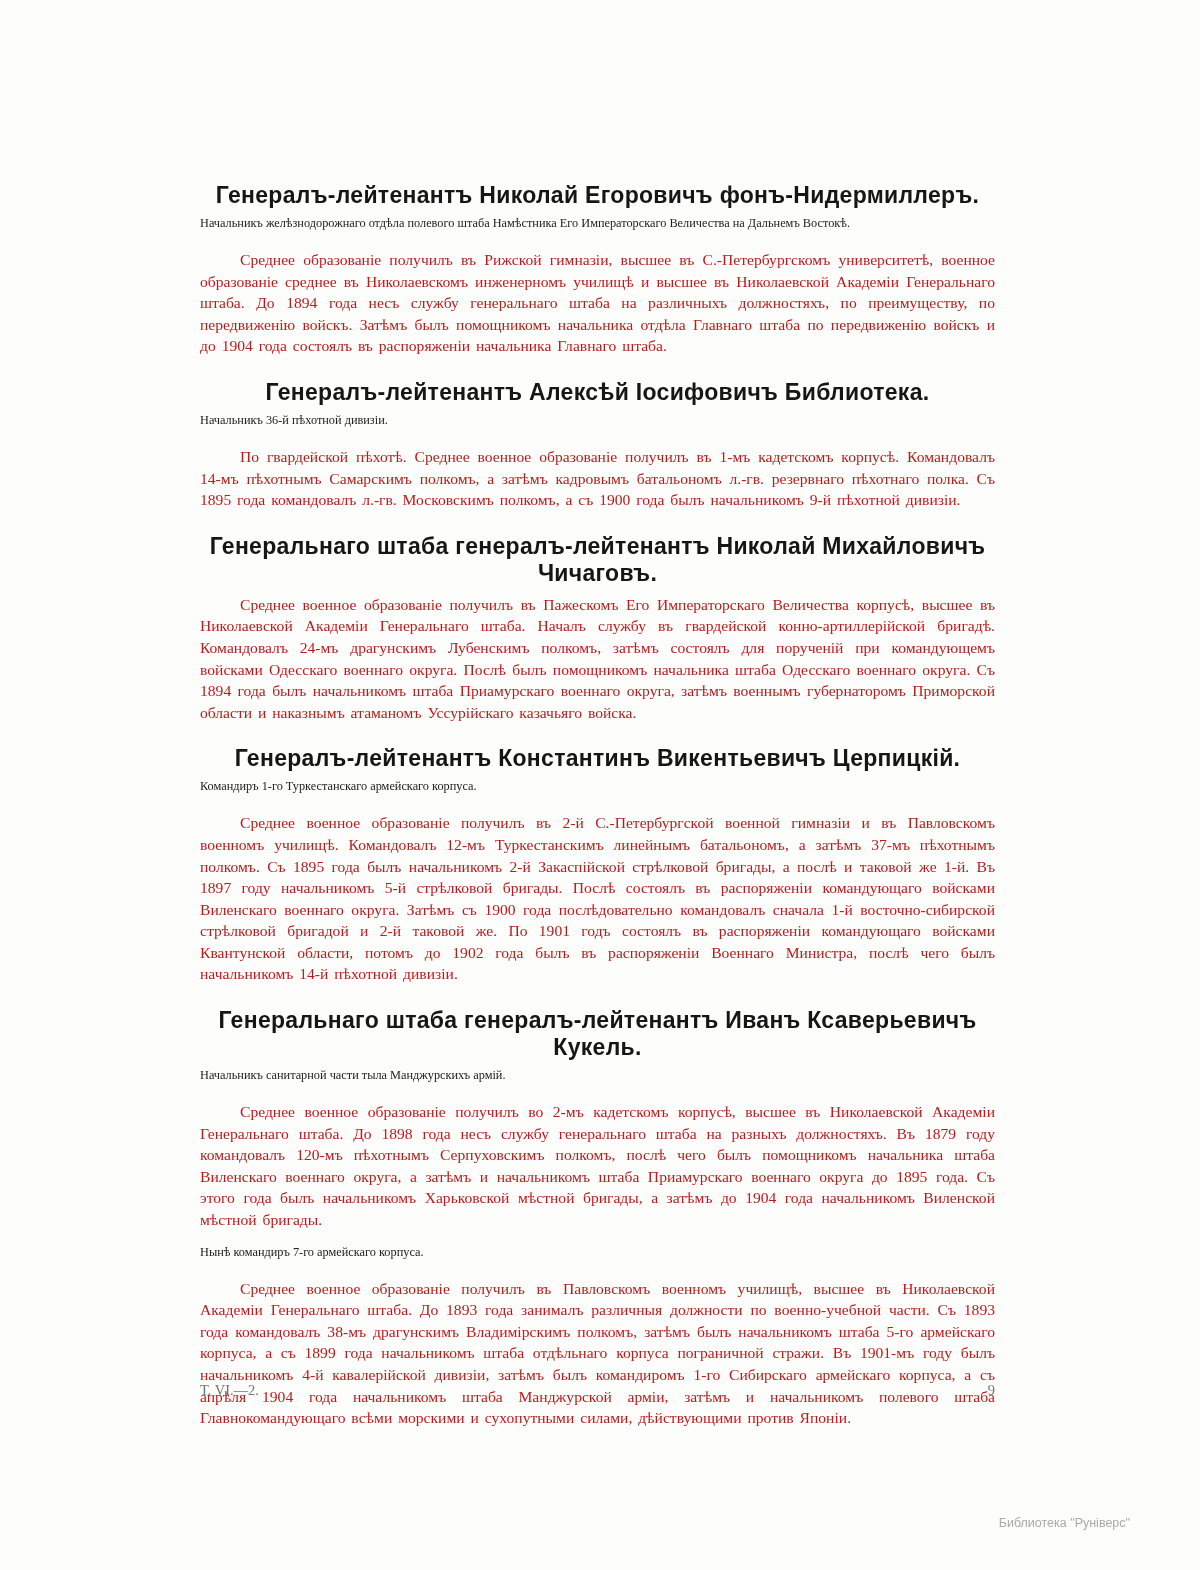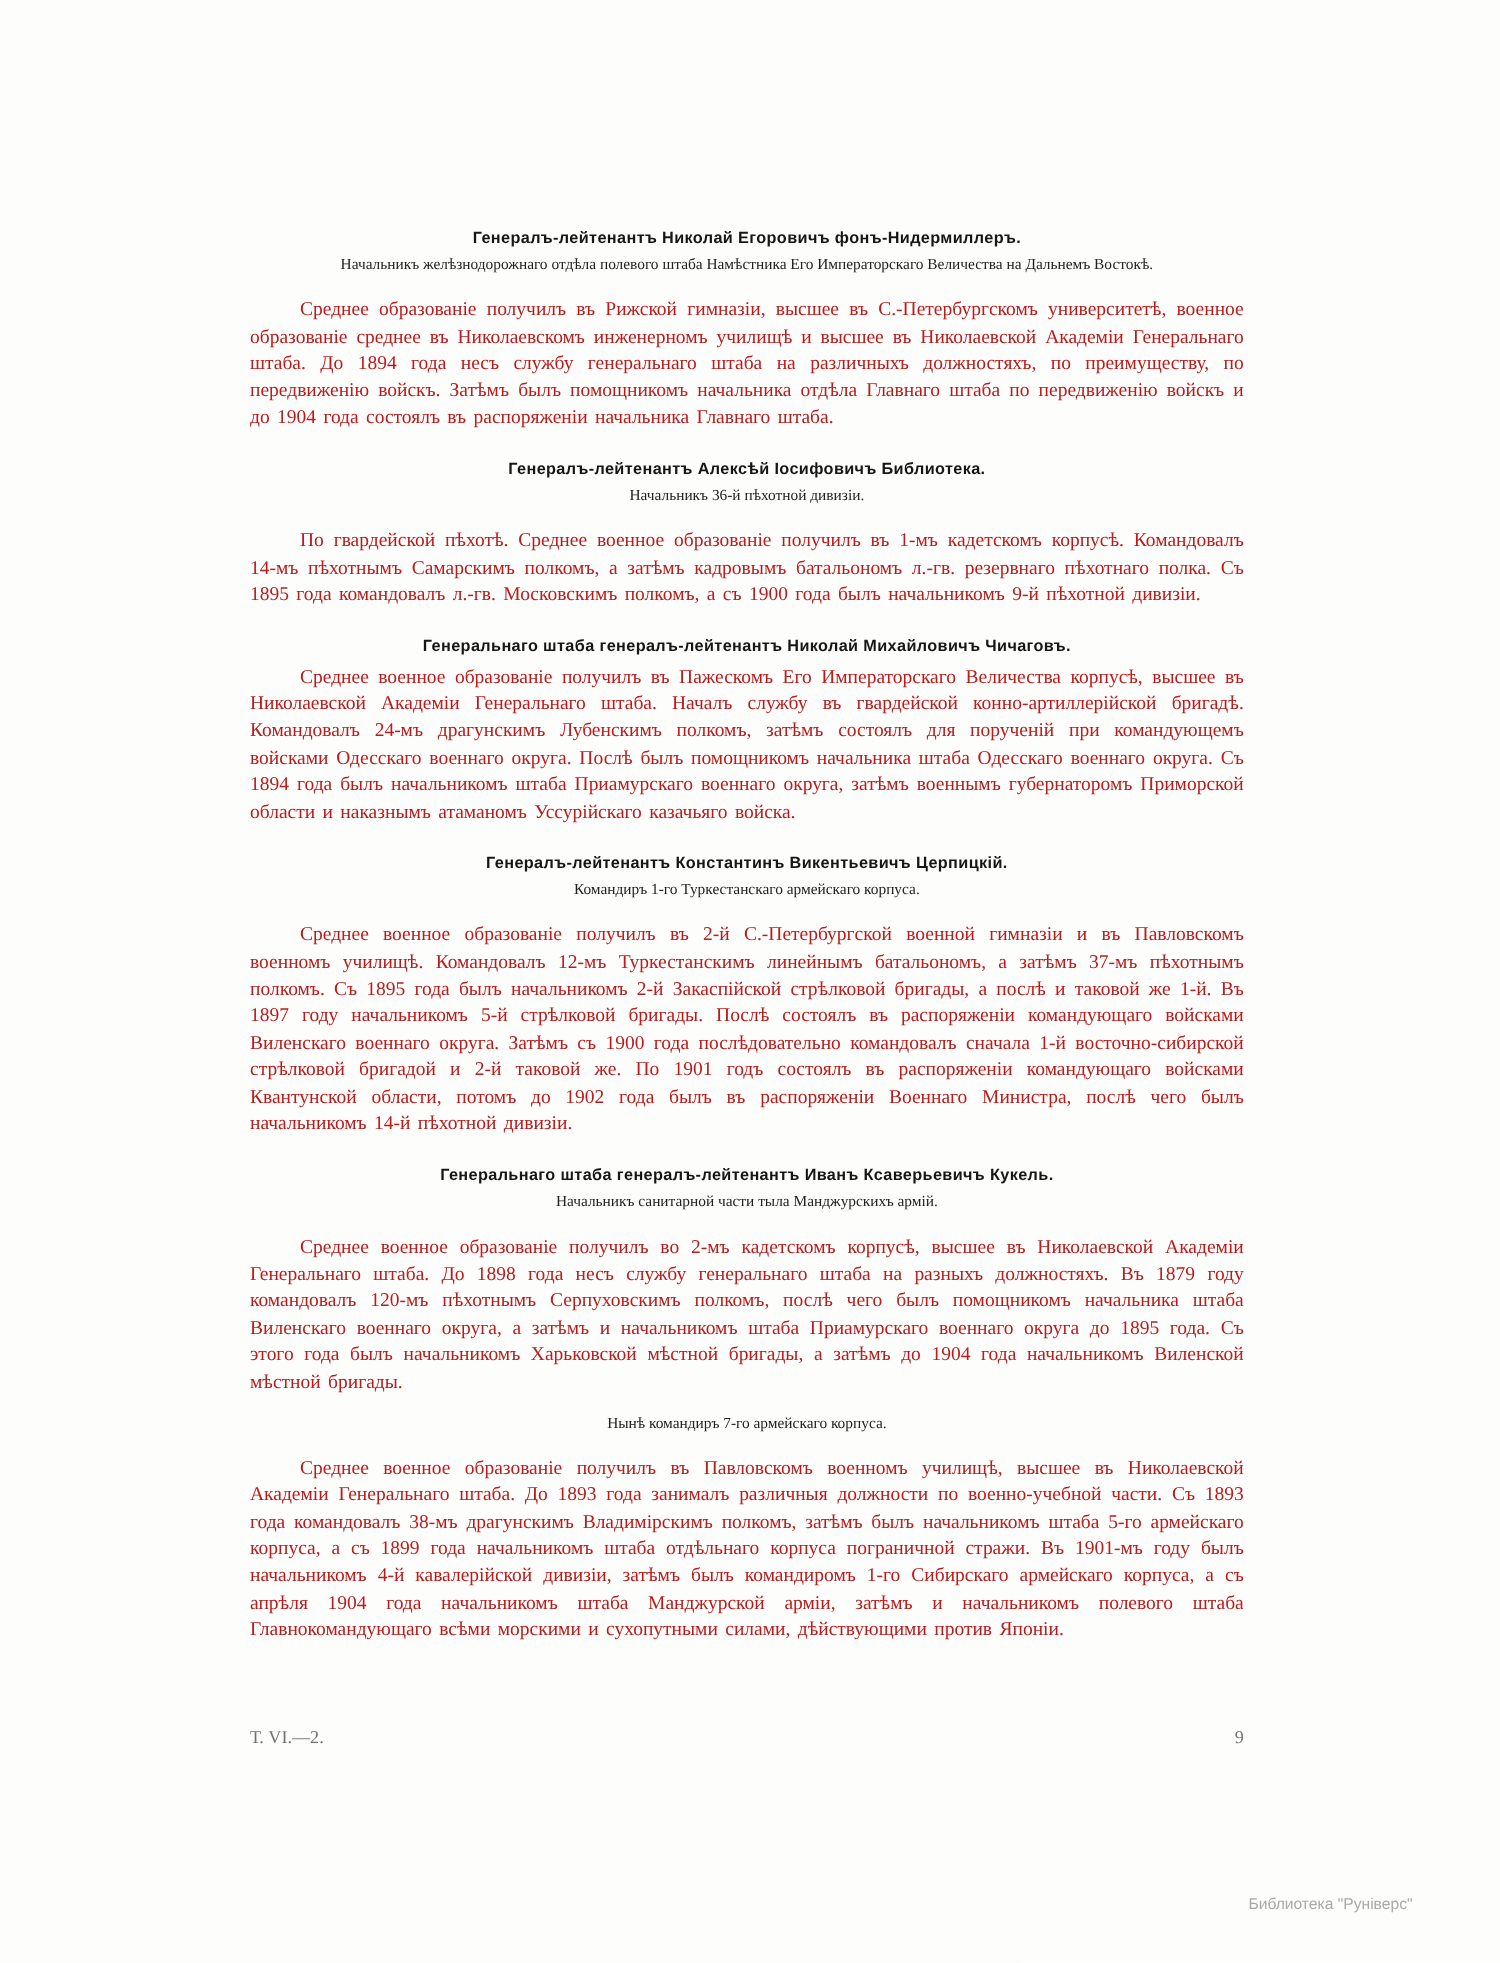--- a/index.html
+++ b/index.html
@@ -19,29 +19,28 @@
   .content {
     position: absolute;
     left: 200px;
     top: 160px;
     width: 795px;
   }
   .section { margin: 0 0 14px 0; }
   .section-title {
     font-family: "Liberation Sans", sans-serif;
     font-weight: bold;
-    font-size: 13px;
+    font-size: 23px;
     text-align: center;
     letter-spacing: 0.3px;
     margin: 22px 0 7px 0;
     color: #161616;
   }
   .section-subtitle {
     font-size: 12.3px;
-    text-align: center;
     margin: 0 0 18px 0;
     color: #222;
   }
   .section-body {
     font-size: 15.6px;
     line-height: 21.6px;
     text-align: justify;
     text-indent: 40px;
     margin: 0;
     word-spacing: 2px;

